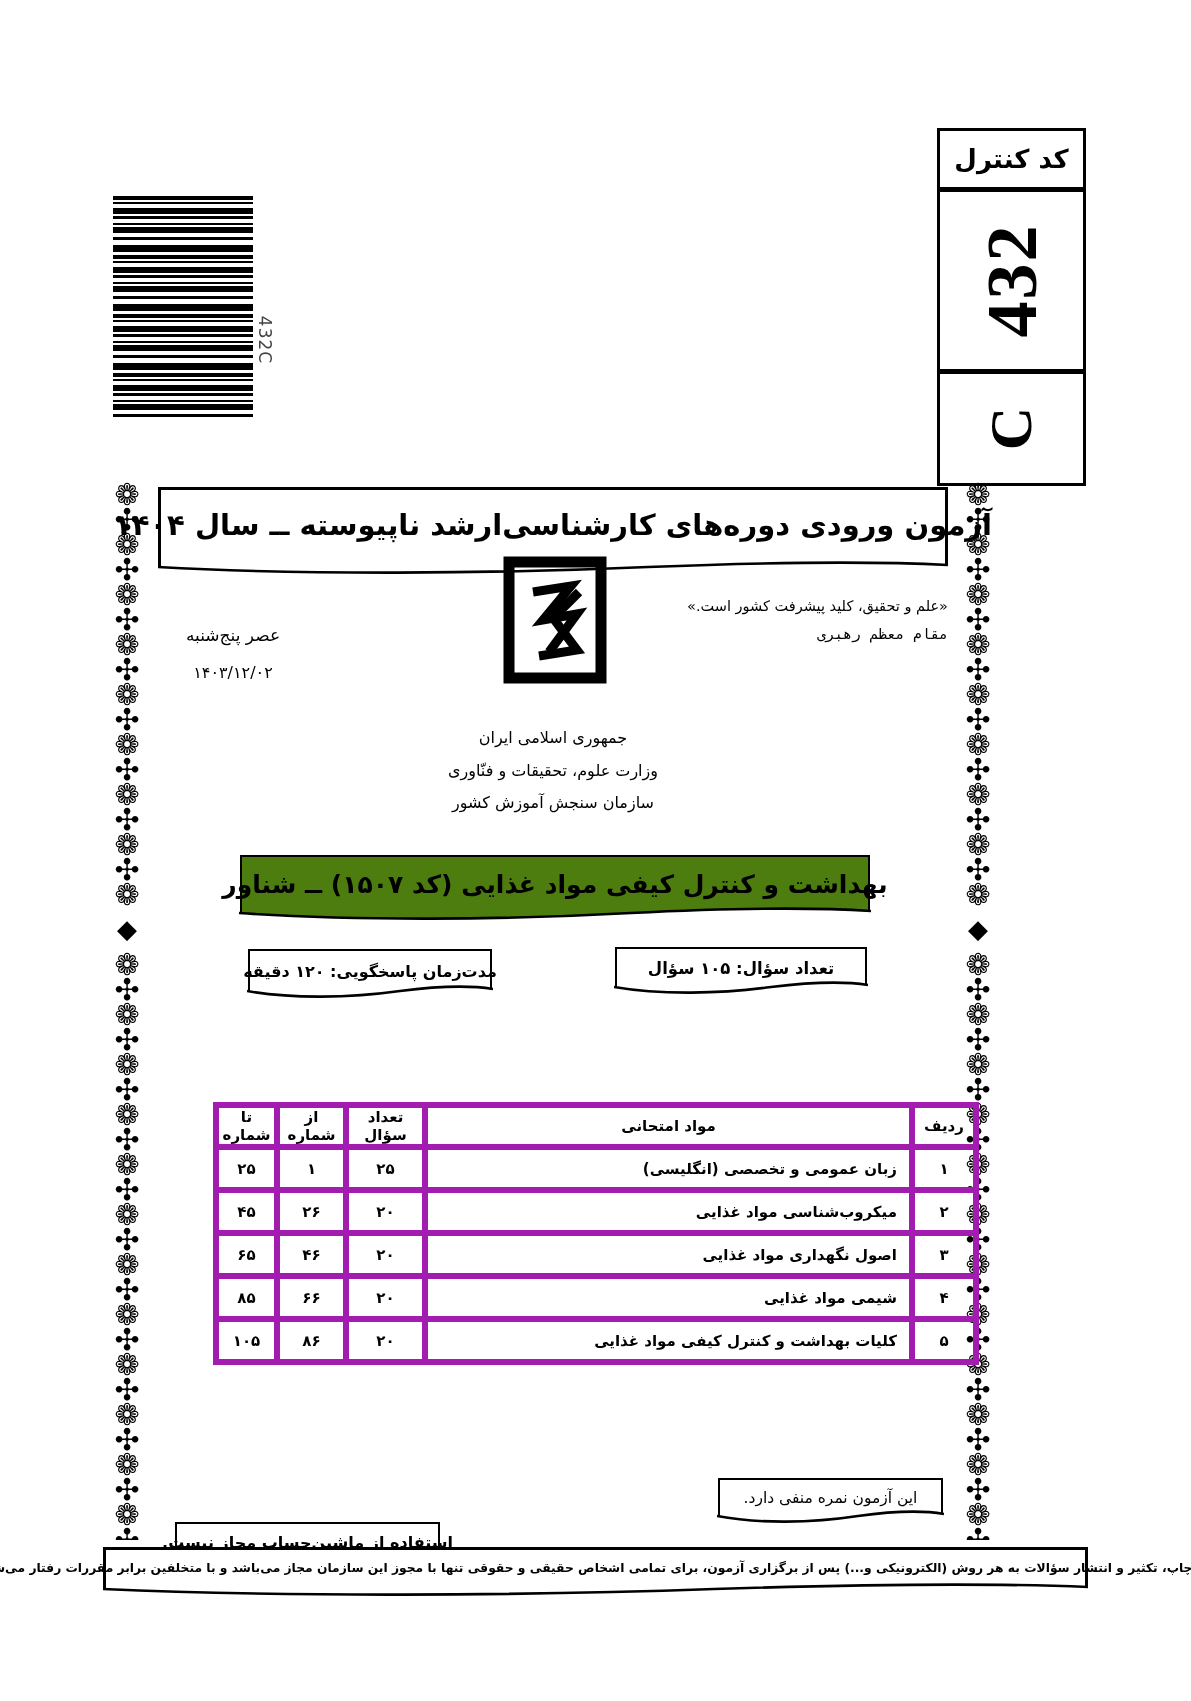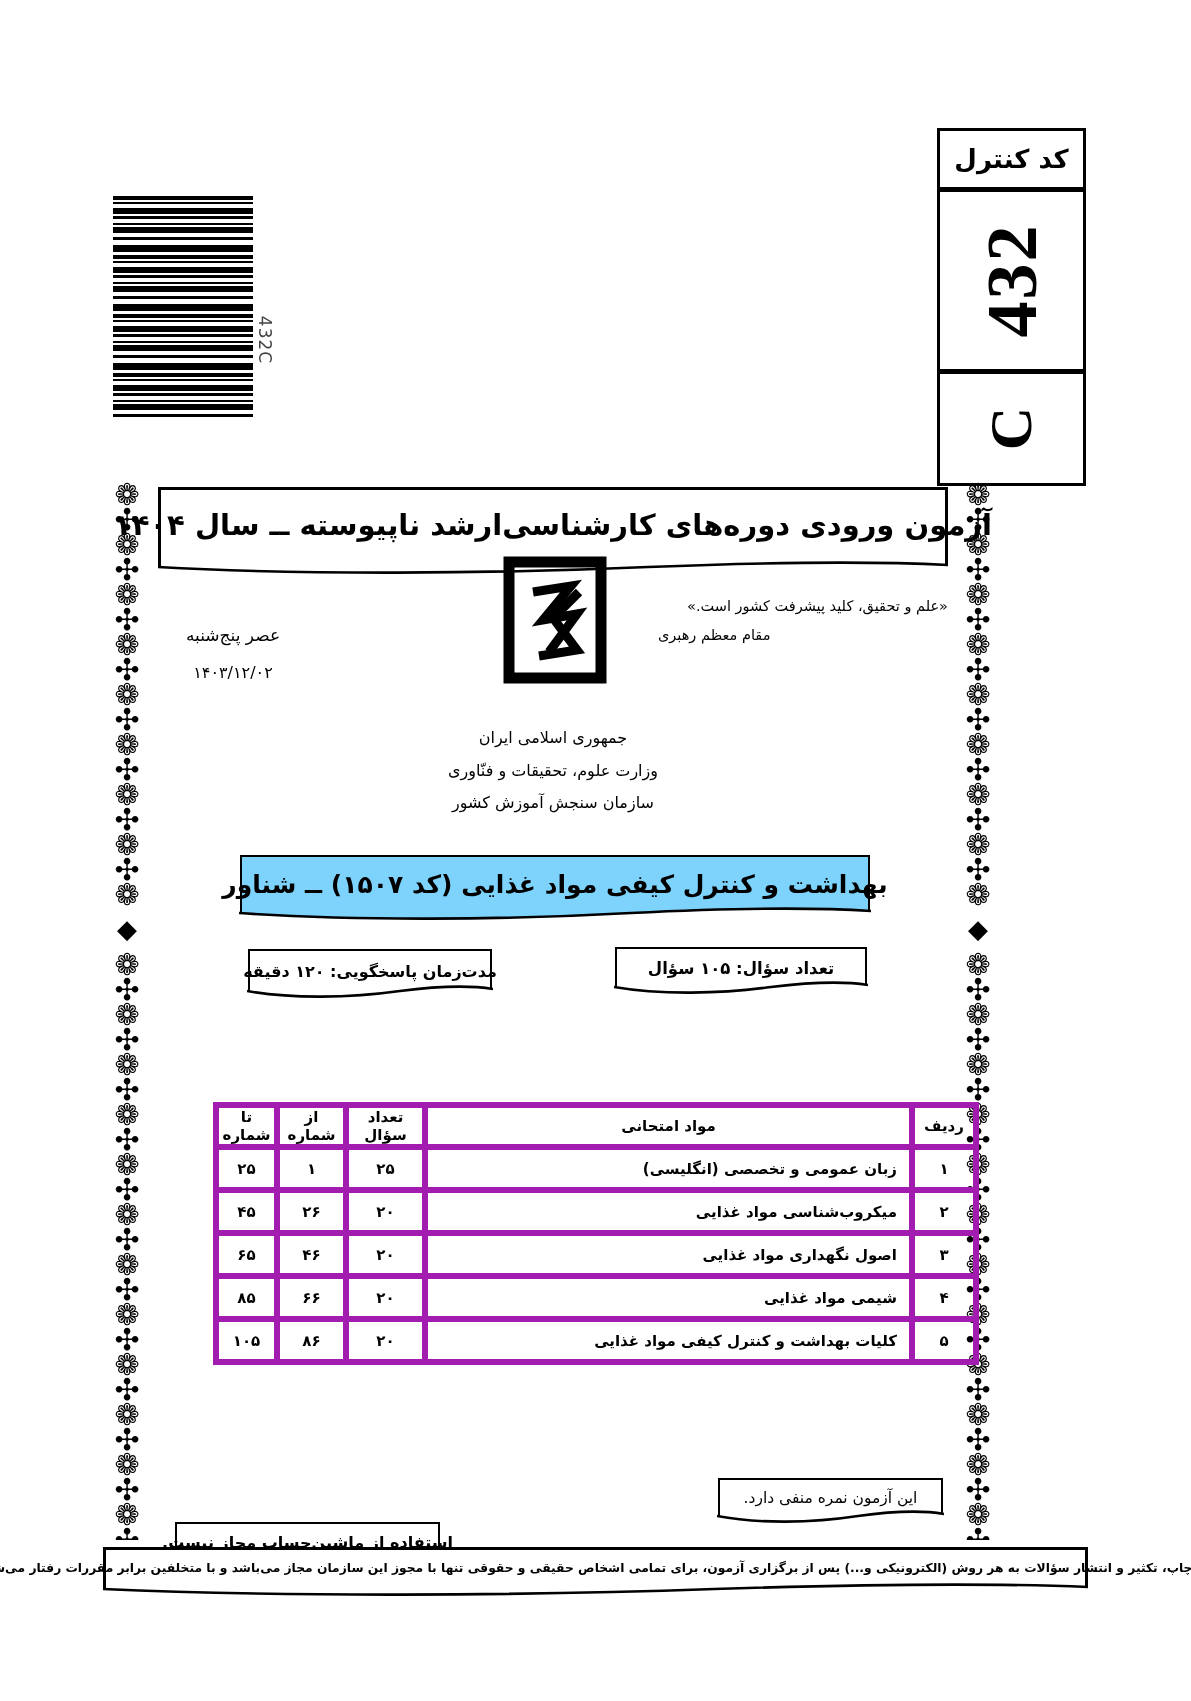--- a/index.html
+++ b/index.html
@@ -45,34 +45,34 @@
   
   .wavy{position:absolute;border:2.5px solid #000;border-bottom:none;box-sizing:border-box;
       display:flex;align-items:center;justify-content:center;direction:rtl;background:#fff;}
   .wave{position:absolute;left:-3px;bottom:-9px;pointer-events:none;}
 
   .banner{left:158px;top:487px;width:790px;height:88px;border-width:3.5px;
       font-weight:bold;font-size:29px;padding-bottom:16px;white-space:nowrap;}
 
   .quote{left:608px;top:592px;width:340px;direction:rtl;text-align:right;line-height:29px;}
   .quote .q{font-size:14.5px;white-space:nowrap;display:block;}
-  .quote .attr{font-size:14.5px;display:block;padding-left:50px;text-align:left;}
+  .quote .attr{font-size:14.5px;display:block;padding-left:50px;text-align:right;font-family:Liberation Mono, monospace;}
 
   .daydate{left:163px;top:616px;width:140px;direction:rtl;text-align:center;
       font-weight:normal;line-height:38px;}
   .daydate .d1{font-size:17px;display:block;white-space:nowrap;}
   .daydate .d2{font-size:16px;display:block;white-space:nowrap;}
 
   .logo{left:503px;top:556px;width:104px;height:128px;}
 
   .org{left:158px;top:694px;width:790px;text-align:center;direction:rtl;
       font-size:16px;line-height:32.5px;margin-top:28px;}
   .org span{display:block;white-space:nowrap;}
 
-  .subject{left:240px;top:855px;width:630px;height:66px;background:#7dd3fc;
+  .subject{left:240px;top:855px;width:630px;height:66px;background:#4d7c0f;
       font-weight:bold;font-size:25px;padding-bottom:10px;white-space:nowrap;}
 
   .qcount{left:615px;top:947px;width:252px;height:48px;font-weight:bold;font-size:16.5px;
       padding-bottom:8px;white-space:nowrap;}
   .duration{left:248px;top:949px;width:244px;height:50px;font-weight:bold;font-size:16px;
       padding-bottom:8px;white-space:nowrap;}
 
   .tcaption{left:213px;top:1070px;width:760px;text-align:center;direction:rtl;
       font-weight:bold;font-size:17.5px;}
 

